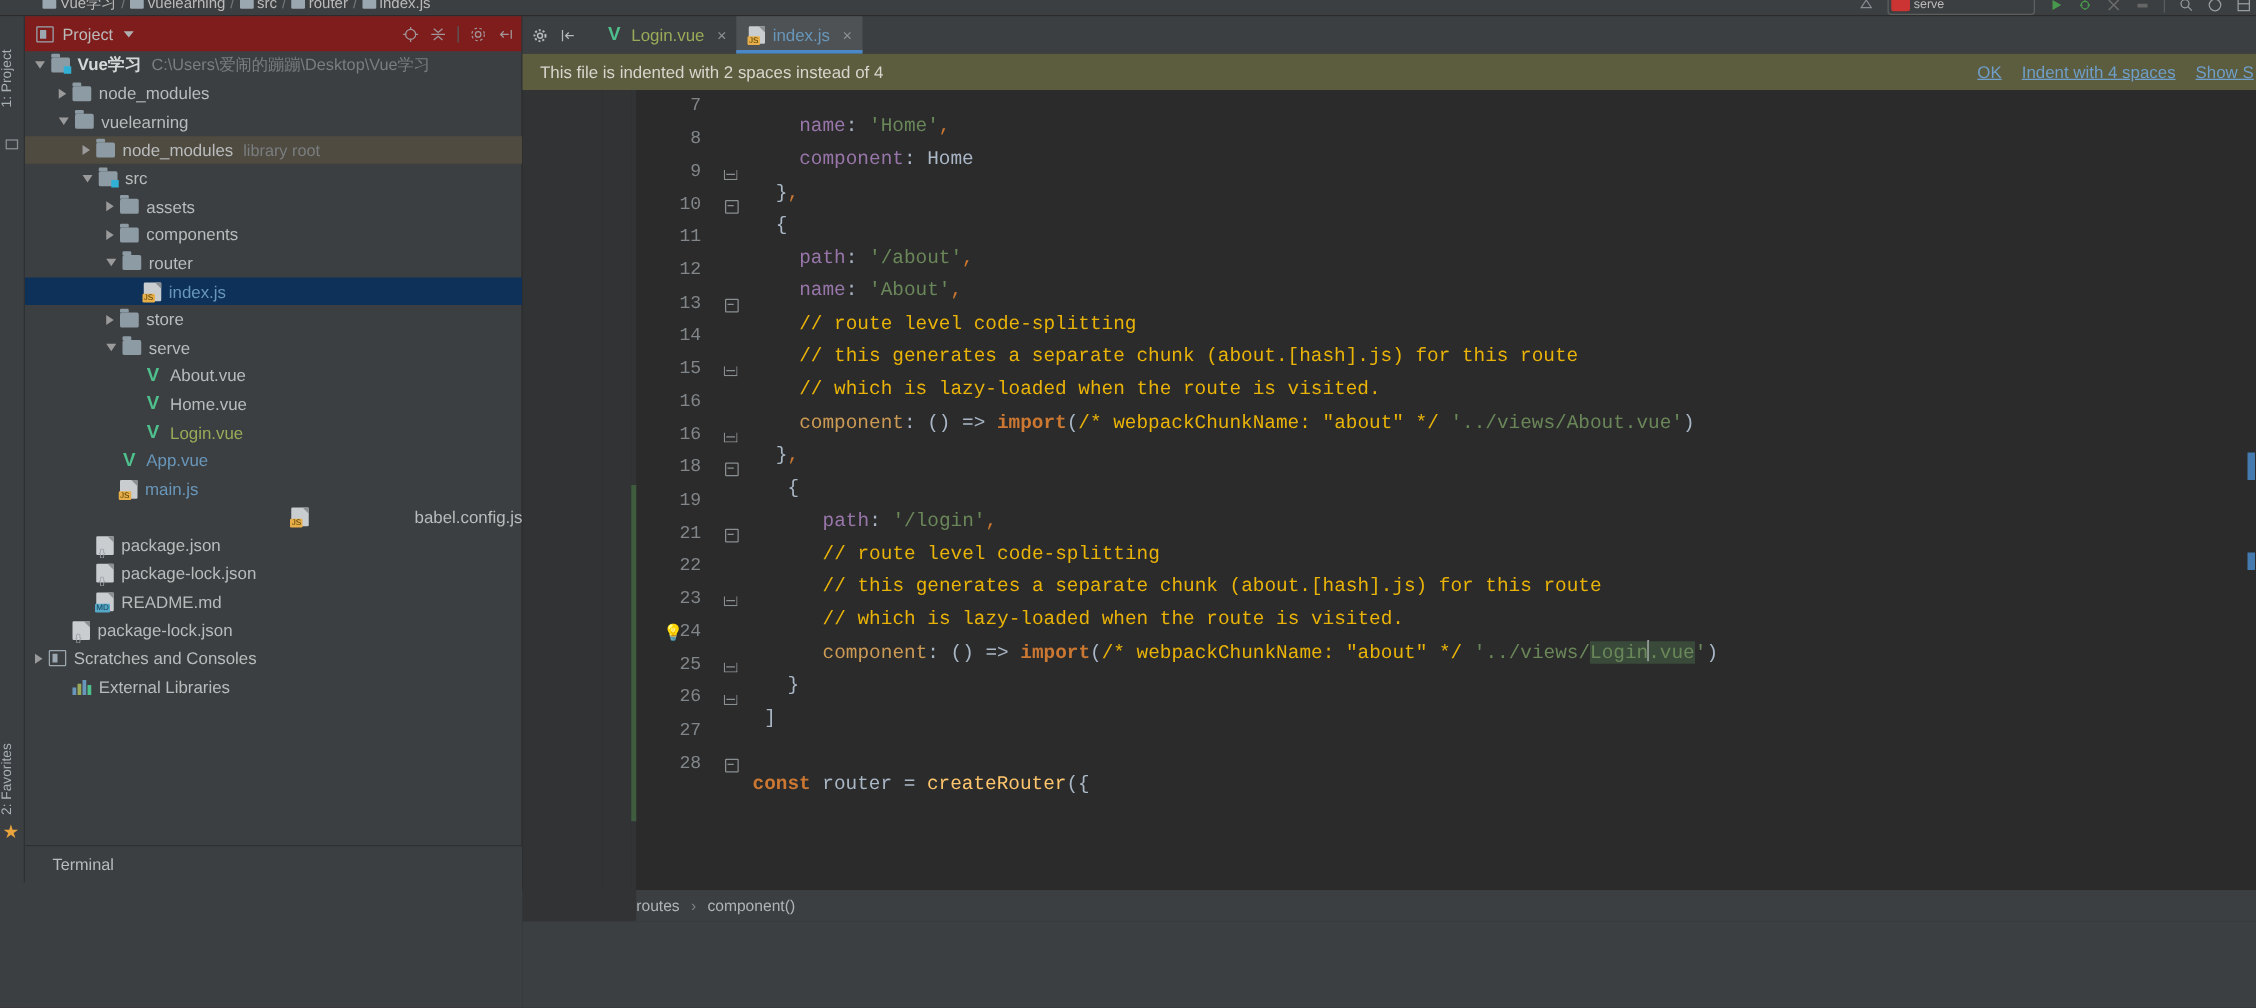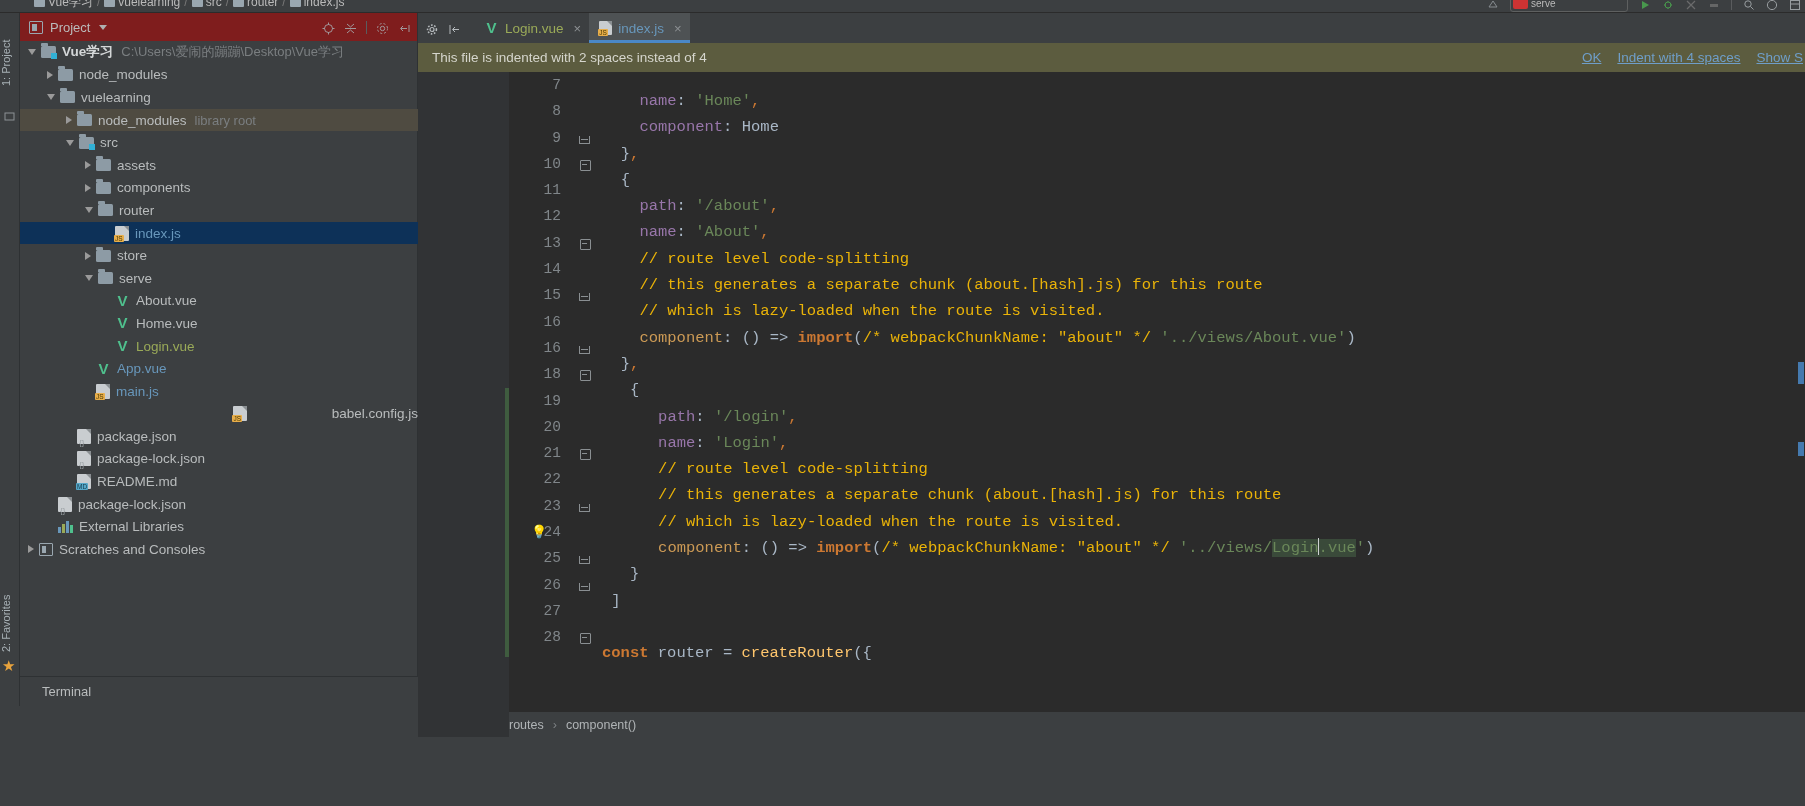--- a/index.html
+++ b/index.html
@@ -522,36 +522,36 @@
           <span class="label">README.md</span>
         </div>
         <div class="row" style="padding-left: 27px;">
           <span class="arrow none"></span>
           <span style="width: 5px; flex: 0 0 auto;"></span>
           <span class="fileico">
             <span class="badge json">{}</span>
           </span>
           <span class="label">package-lock.json</span>
         </div>
+        <div class="row" style="padding-left: 8px;">
+          <span class="arrow "></span>
+          <span style="width: 5px; flex: 0 0 auto;"></span>
+          <span class="scratchico"></span>
+          <span class="label">Scratches and Consoles</span>
+        </div>
         <div class="row" style="padding-left: 27px;">
           <span class="arrow none"></span>
           <span style="width: 5px; flex: 0 0 auto;"></span>
           <span class="libico">
             <i style="background: rgb(104, 151, 187); height: 6px;"></i>
             <i style="background: rgb(154, 170, 88); height: 9px;"></i>
             <i style="background: rgb(104, 151, 187); height: 12px;"></i>
             <i style="background: rgb(79, 192, 141); height: 8px;"></i>
           </span>
           <span class="label">External Libraries</span>
-        </div>
-        <div class="row" style="padding-left: 8px;">
-          <span class="arrow "></span>
-          <span style="width: 5px; flex: 0 0 auto;"></span>
-          <span class="scratchico"></span>
-          <span class="label">Scratches and Consoles</span>
         </div>
       </div>
   </div>
 
   <div class="termbar">
     <span>Terminal</span>
   </div>
   <div class="bottomfill"></div>
 
   <div class="editor">
@@ -659,24 +659,20 @@
           <div class="cl">
             <span class="ln">18</span>
             <span class="fold arrowdn"></span>
             <span class="code" style="padding-left: 28.05px;"><span class="k-punc">{</span></span>
           </div>
           <div class="cl">
             <span class="ln">19</span>
             <span class="code" style="padding-left: 56.1px;"><span class="k-prop">path</span><span class="k-punc">:</span><span class="k-txt"> </span><span class="k-str">'/login'</span><span class="k-comma">,</span></span>
           </div>
           <div class="cl">
-            <span class="ln">20</span>
-            <span class="code" style="padding-left: 56.1px;"><span class="k-prop">name</span><span class="k-punc">:</span><span class="k-txt"> </span><span class="k-str">'Login'</span><span class="k-comma">,</span></span>
-          </div>
-          <div class="cl">
             <span class="ln">21</span>
             <span class="fold arrowdn"></span>
             <span class="code" style="padding-left: 56.1px;"><span class="k-cmt">// route level code-splitting</span></span>
           </div>
           <div class="cl">
             <span class="ln">22</span>
             <span class="code" style="padding-left: 56.1px;"><span class="k-cmt">// this generates a separate chunk (about.[hash].js) for this route</span></span>
           </div>
           <div class="cl">
             <span class="ln">23</span>

